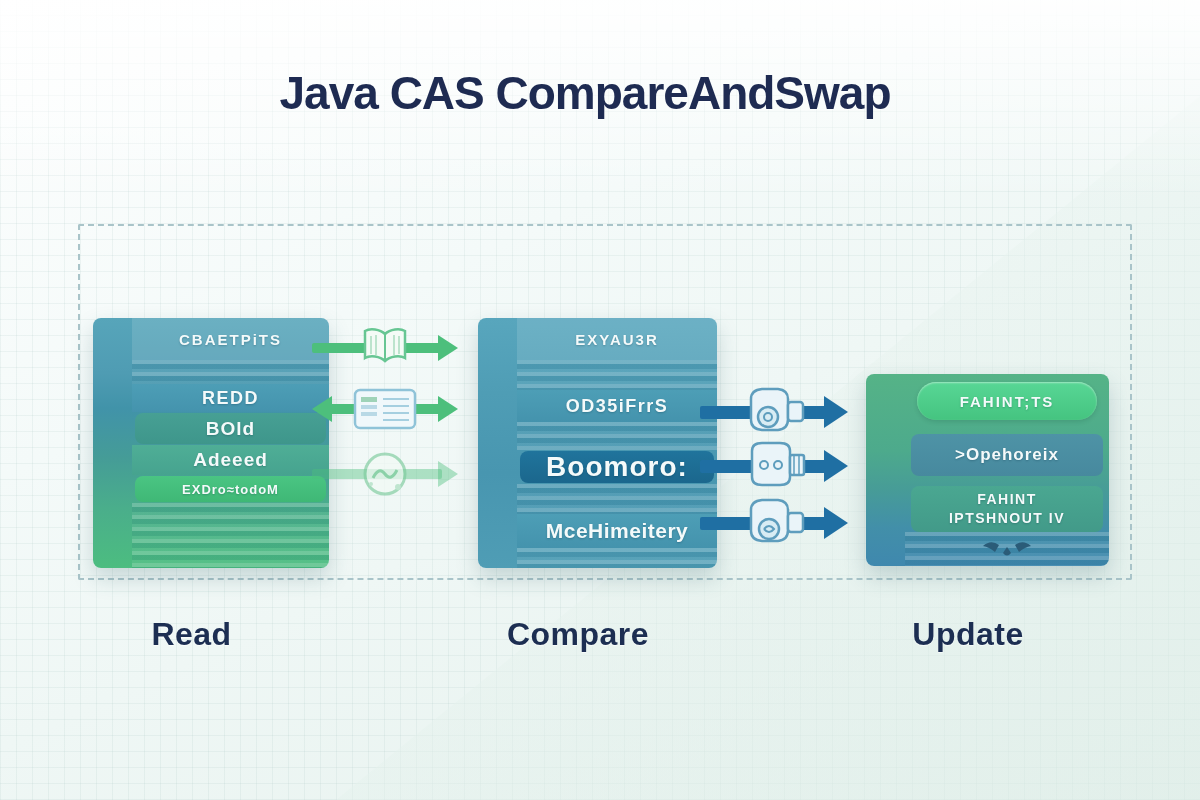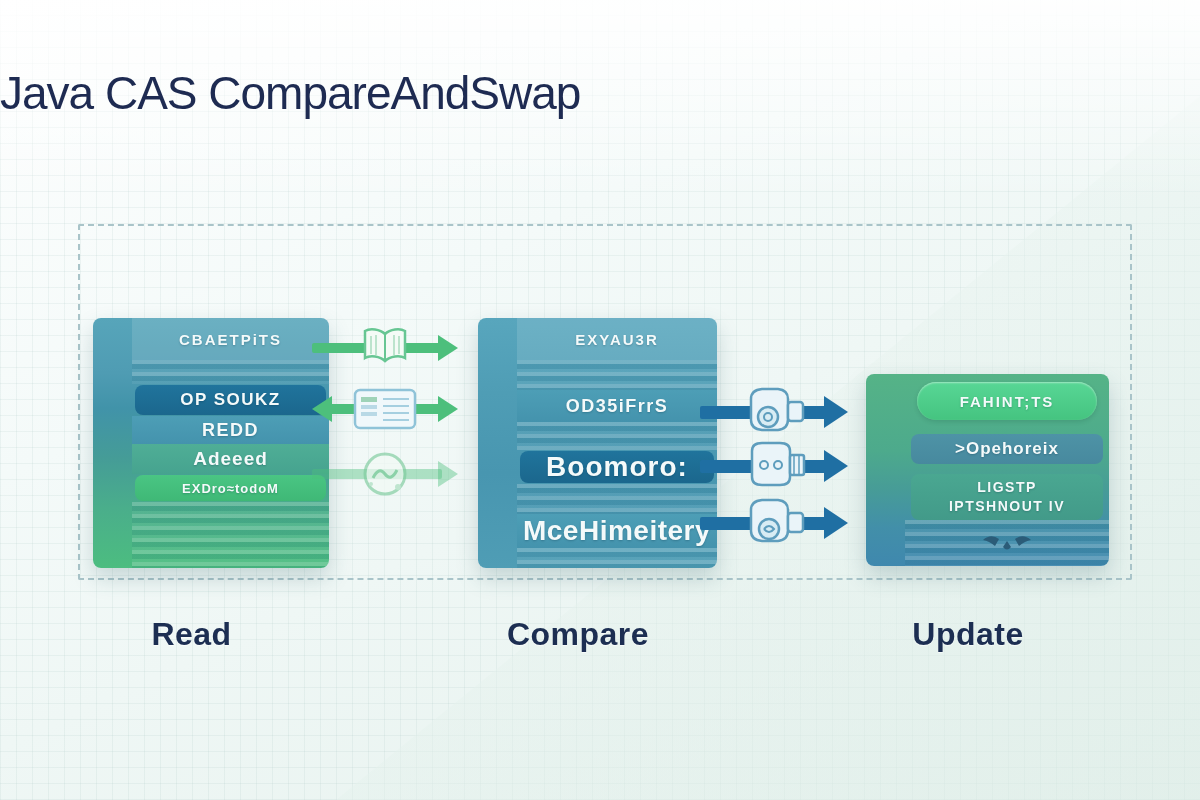--- a/index.html
+++ b/index.html
@@ -17,22 +17,22 @@
   .wedge-layer{
     position:absolute;inset:0;pointer-events:none;
     clip-path:polygon(28% 100%,100% 12%,100% 100%);
     background:linear-gradient(150deg, rgba(255,255,255,0.28), rgba(222,238,232,0.55));
   }
   .top-fade{
     position:absolute;left:0;top:0;width:100%;height:200px;pointer-events:none;
     background:linear-gradient(180deg, rgba(255,255,255,0.92) 0%, rgba(255,255,255,0) 100%);
   }
   .title{
-    position:absolute;left:0;top:66px;width:1170px;text-align:left;
-    font-size:46px;font-weight:400;letter-spacing:-1px;color:#1e2b52;
+    position:absolute;left:0;top:66px;width:1170px;text-align:center;
+    font-size:46px;font-weight:700;letter-spacing:-1px;color:#1e2b52;
     text-shadow:0 1px 1px rgba(255,255,255,0.6);
   }
   .dashed-frame{
     position:absolute;left:78px;top:224px;width:1050px;height:352px;
     border:2px dashed #a9c4c9;border-radius:2px;
   }
   
   .col{
     position:absolute;display:flex;flex-direction:column;
     border-radius:8px;overflow:hidden;
@@ -67,21 +67,21 @@
   .teal-grn{background:linear-gradient(180deg,#47a094,#3e968b);}
   .teal-grn2{background:linear-gradient(180deg,#4fae96,#46a38f);}
   .grn{background:linear-gradient(180deg,#4ac583,#3fb876);}
   .pill{
     margin:8px 12px 0;height:38px;border-radius:19px;flex-shrink:0;
     background:linear-gradient(180deg,#58d795,#45c480);
     box-shadow:inset 0 1px 2px rgba(255,255,255,0.45), 0 2px 4px rgba(20,80,60,0.18);
     font-size:15px;letter-spacing:2px;
   }
   .upd-band{margin:0 6px;border-radius:8px;flex-shrink:0;}
-  .opeh{height:30px;background:linear-gradient(180deg,#4e93a6,#47899e);font-size:17px;letter-spacing:1px;}
+  .opeh{height:42px;background:linear-gradient(180deg,#4e93a6,#47899e);font-size:17px;letter-spacing:1px;}
   .fahint{height:46px;background:linear-gradient(180deg,#4aa791,#429a89);font-size:14px;letter-spacing:1.5px;line-height:1.35;}
   .bird-band{flex-grow:1;justify-content:center;}
   .spacer{flex-shrink:0;}
   .grow{flex-grow:1;}
   
   .arrow{position:absolute;}
   .arrow .bar{position:absolute;top:50%;border-radius:2px;}
   .arrow .head{position:absolute;top:50%;width:0;height:0;}
   .green .bar{left:0;right:16px;height:10px;margin-top:-5px;background:#4dbf7c;}
   .green .head{right:0;margin-top:-13px;border-top:13px solid transparent;border-bottom:13px solid transparent;border-left:20px solid #4dbf7c;}
@@ -99,44 +99,44 @@
     letter-spacing:0.5px;text-shadow:0 1px 1px rgba(255,255,255,0.7);
   }
   .lbl-read{left:93px;width:197px;}
   .lbl-compare{left:478px;width:200px;}
   .lbl-update{left:866px;width:204px;}
   .fs13{font-size:13px;letter-spacing:1px;}
   .fs17{font-size:17px;letter-spacing:1.5px;}
   .fs18{font-size:18px;letter-spacing:1.5px;}
   .fs19{font-size:19px;letter-spacing:1px;}
   .fs20{font-size:28px;letter-spacing:1px;}
-  .fs21{font-size:28px;letter-spacing:0.5px;}
+  .fs21{font-size:21px;letter-spacing:0.5px;}
 </style>
 </head>
 <body>
 
 <div class="stage">
   <div class="grid-layer"></div>
   <div class="wedge-layer"></div>
   <div class="top-fade"></div>
 
   <div class="title">Java CAS CompareAndSwap</div>
 
   <div class="dashed-frame"></div>
 
   <div class="col read-col">
     <div class="row hdr">
       <span>CBAETPiTS</span>
     </div>
     <div class="row ribbed spacer" style="height:24px;"></div>
-    <div class="row band dark-blue fs17" style="height:30px;">
-      <span>OP SOUKZ</span>
-    </div>
     <div class="row teal-md fs18" style="height:28px;">
       <span>REDD</span>
+    </div>
+    <div class="row band teal-grn fs19" style="height:31px;">
+      <span>BOld</span>
     </div>
     <div class="row teal-grn2 fs19" style="height:30px;">
       <span>Adeeed</span>
     </div>
     <div class="row band grn fs13" style="height:26px;">
       <span>EXDro≈todoM</span>
     </div>
     <div class="row ribbed grow"></div>
   </div>
 
@@ -162,21 +162,21 @@
   <div class="col update-col">
     <div class="row pill">
       <span>FAHINT;TS</span>
     </div>
     <div class="spacer" style="height:14px;"></div>
     <div class="row upd-band opeh">
       <span>&gt;Opehoreix</span>
     </div>
     <div class="spacer" style="height:10px;"></div>
     <div class="row upd-band fahint">
-      <span>LIGSTP</span>
+      <span>FAHINT</span>
       <span>IPTSHNOUT IV</span>
     </div>
     <div class="row ribbed bird-band">
       <svg width="58" height="22" viewBox="0 0 58 22">
         <path d="M5 8 Q13 1 21 7 L17 14 Q11 9 5 8 Z" fill="#2b5c78"></path>
         <path d="M53 8 Q45 1 37 7 L41 14 Q47 9 53 8 Z" fill="#2b5c78"></path>
         <path d="M25 15 Q29 20 33 15 L29 9 Z" fill="#2b5c78"></path>
       </svg>
     </div>
   </div>

